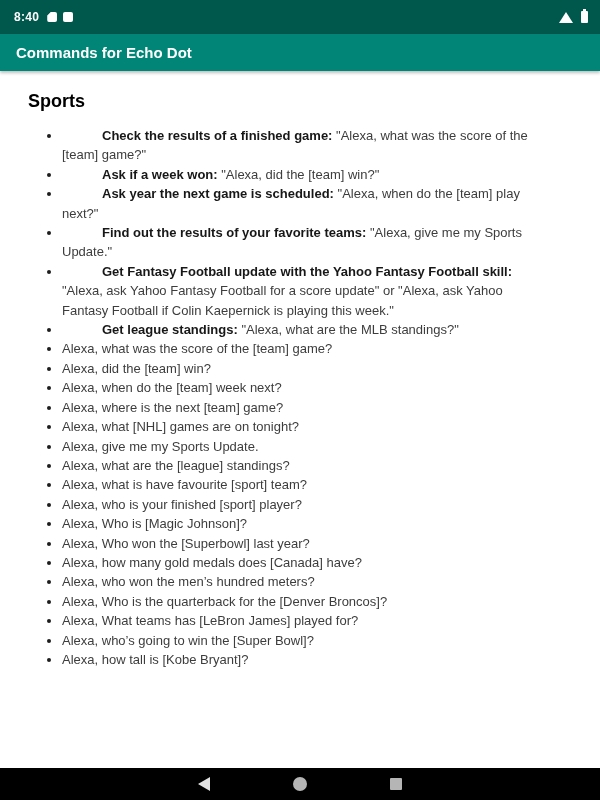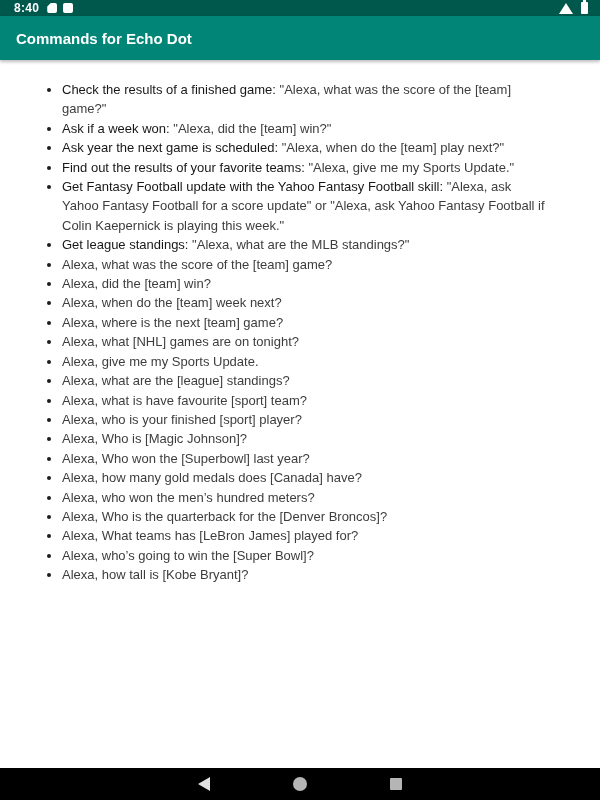--- a/index.html
+++ b/index.html
@@ -5,50 +5,50 @@
   html,body{margin:0;padding:0;}
   body{
     width:600px;height:800px;
     font-family:"Liberation Sans",sans-serif;
     background:#ffffff;
     position:relative;
     overflow:hidden;
   }
   
   .status-bar{
-    height:16px;background:#00574B;color:#fff;
+    height:34px;background:#00574B;color:#fff;
     display:flex;align-items:center;padding:0 10px;box-sizing:border-box;
   }
   .status-time{font-size:12px;font-weight:700;margin:0 8px 0 4px;letter-spacing:.3px;}
   .sicon{width:10px;height:10px;background:#fff;border-radius:2px;margin-right:6px;}
   .sicon.clipped{clip-path:polygon(0 0,100% 0,100% 100%,0 100%,0 35%,35% 0);}
   .status-spacer{flex:1;}
   .wifi-icon{
     width:0;height:0;margin-right:8px;
     border-left:7px solid transparent;border-right:7px solid transparent;
     border-bottom:11px solid #fff;
   }
   .battery-icon{width:7px;height:12px;background:#fff;border-radius:1px;position:relative;margin-right:2px;}
   .battery-icon::before{content:"";position:absolute;top:-2px;left:2px;width:3px;height:2px;background:#fff;}
   
   .app-bar{
-    height:44px;background:#008577;display:flex;align-items:center;
+    height:37px;background:#008577;display:flex;align-items:center;
     padding:0 16px;box-sizing:border-box;
     box-shadow:0 2px 3px rgba(0,0,0,.25);
   }
   .app-title{color:#ffffff;font-size:15px;font-weight:700;}
   
   .content{padding:20px 50px 0 28px;box-sizing:border-box;}
   .section-heading{font-size:18px;font-weight:700;color:#000;margin:0 0 14px 0;}
   ul.command-list{margin:0;padding:0 0 0 34px;list-style:disc;}
   ul.command-list li{
     font-size:13px;line-height:19.4px;color:#3d3d3d;
   }
   ul.command-list li::marker{color:#1d1d1d;}
-  ul.command-list strong{color:#171717;font-weight:400;}
+  ul.command-list strong{color:#171717;font-weight:700;margin-left:40px;}
   
   .nav-bar{
     position:absolute;bottom:0;left:0;width:600px;height:32px;background:#000;
     display:flex;align-items:center;justify-content:center;gap:68px;
   }
   .nav-btn{width:28px;height:28px;display:flex;align-items:center;justify-content:center;cursor:pointer;}
   .back-shape{
     width:0;height:0;
     border-top:7px solid transparent;border-bottom:7px solid transparent;
     border-right:12px solid #e2e2e2;
@@ -66,20 +66,21 @@
   <span class="status-spacer"></span>
   <span class="wifi-icon"></span>
   <span class="battery-icon"></span>
 </div>
 
 <div class="app-bar">
   <span class="app-title">Commands for Echo Dot</span>
 </div>
 
 <div class="content">
+  <h1 class="section-heading">Sports</h1>
   <ul class="command-list">
       <li><strong>Check the results of a finished game: </strong>"Alexa, what was the score of the [team] game?"</li>
       <li><strong>Ask if a week won: </strong>"Alexa, did the [team] win?"</li>
       <li><strong>Ask year the next game is scheduled: </strong>"Alexa, when do the [team] play next?"</li>
       <li><strong>Find out the results of your favorite teams: </strong>"Alexa, give me my Sports Update."</li>
       <li><strong>Get Fantasy Football update with the Yahoo Fantasy Football skill: </strong>"Alexa, ask Yahoo Fantasy Football for a score update" or "Alexa, ask Yahoo Fantasy Football if Colin Kaepernick is playing this week."</li>
       <li><strong>Get league standings: </strong>"Alexa, what are the MLB standings?"</li>
       <li>Alexa, what was the score of the [team] game?</li>
       <li>Alexa, did the [team] win?</li>
       <li>Alexa, when do the [team] week next?</li>

